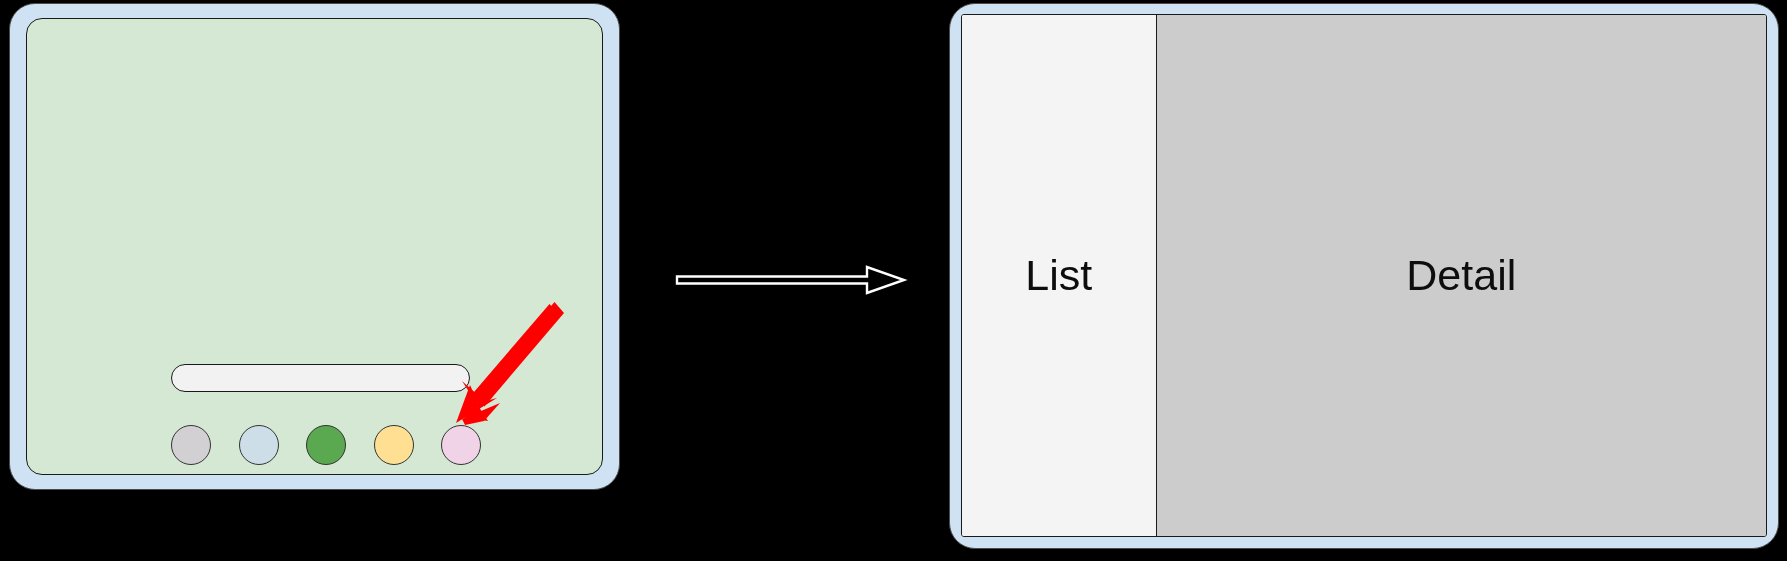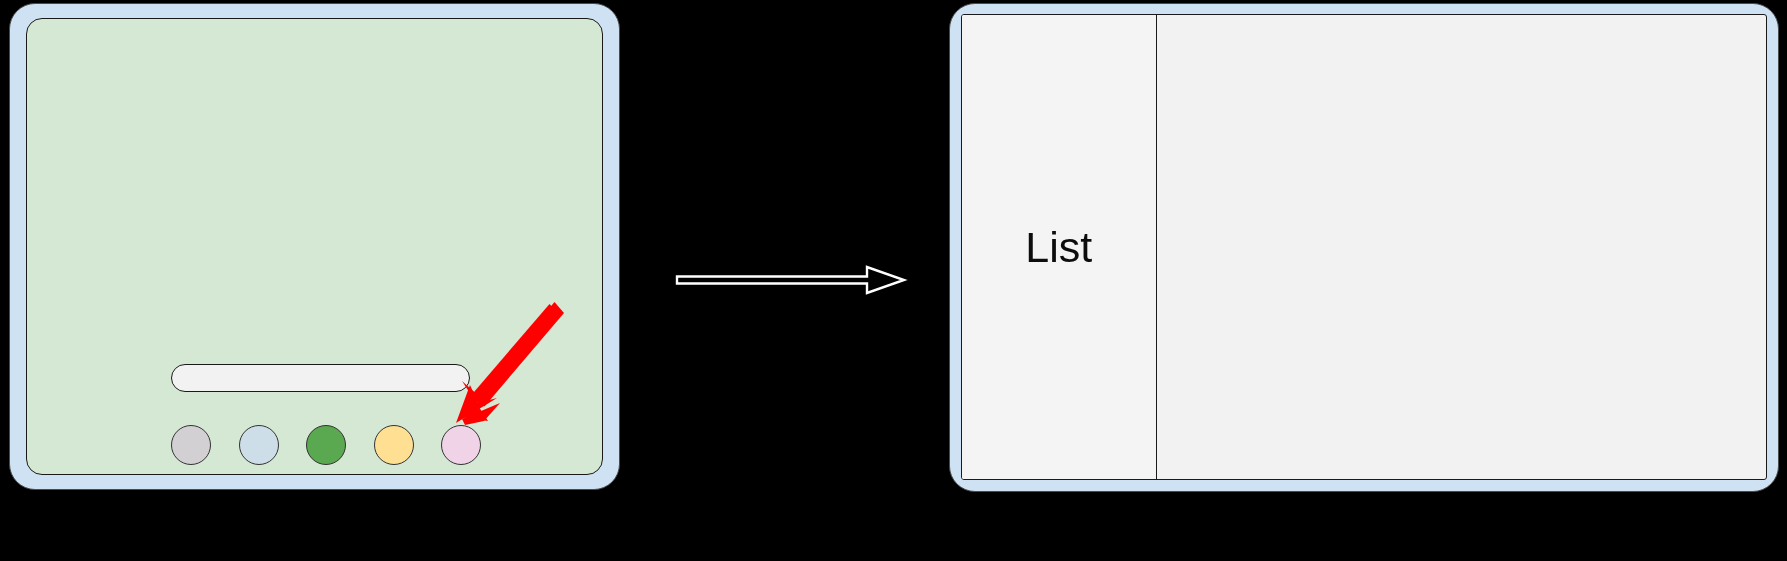--- a/index.html
+++ b/index.html
@@ -35,21 +35,21 @@
     left: 9px;
     top: 3px;
     width: 611px;
     height: 487px;
   }
 
   #tablet-right {
     left: 949px;
     top: 3px;
     width: 830px;
-    height: 489px;
+    height: 546px;
   }
 
   .device-screen {
     position: absolute;
     box-sizing: border-box;
     border: 1.6px solid #1a1a1a;
   }
 
   #home-screen {
     left: 16px;
@@ -187,17 +187,20 @@
     <path d="M 5 14.5 L 195 14.5 L 195 5 L 232 18 L 195 31 L 195 21.5 L 5 21.5 Z" fill="#000000" stroke="#ffffff" stroke-width="2.4" stroke-linejoin="miter" stroke-linecap="butt"></path>
   </svg>
 
   <div class="device-frame" id="tablet-right">
     <div class="device-screen" id="split-screen">
 
       <div class="pane" id="pane-list">
         <span class="pane-label">List</span>
       </div>
 
+      <div class="pane" id="pane-detail">
+        <span class="pane-label">Detail</span>
+      </div>
 
     </div>
   </div>
 
 </div>
 
 </body></html>

